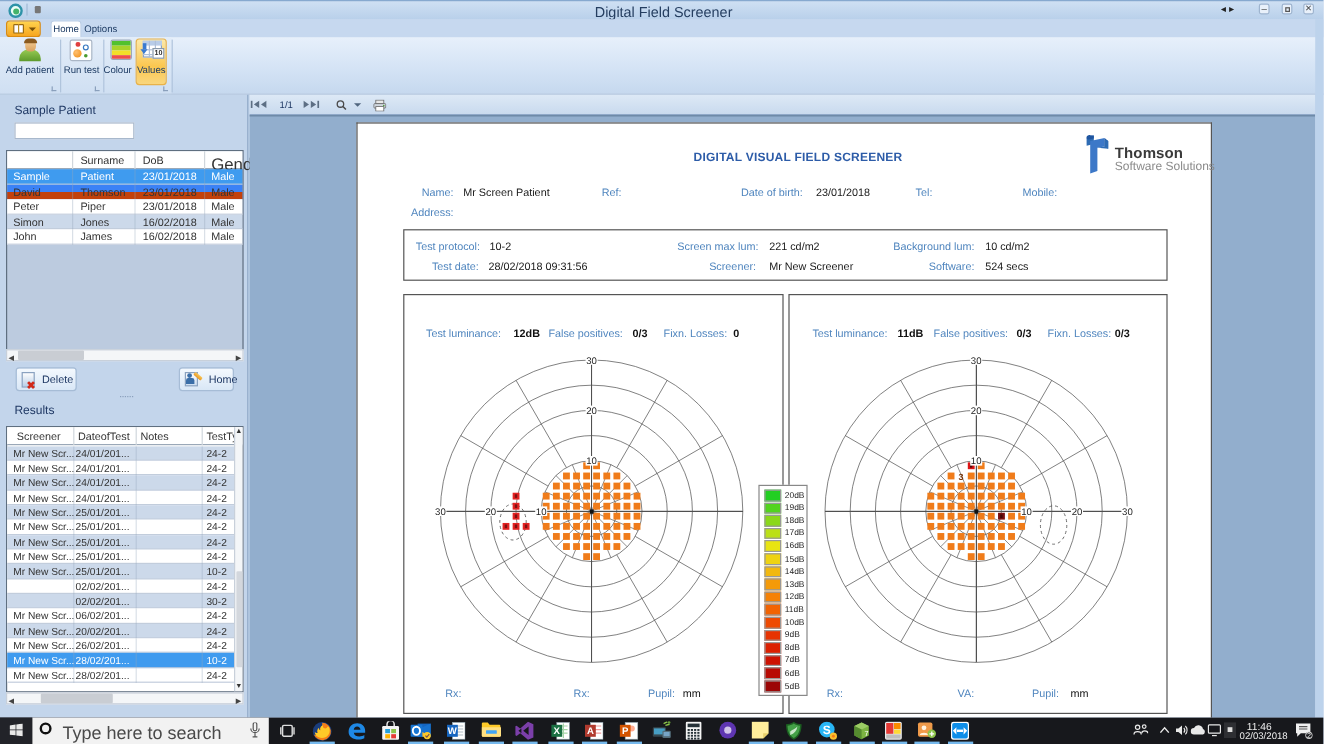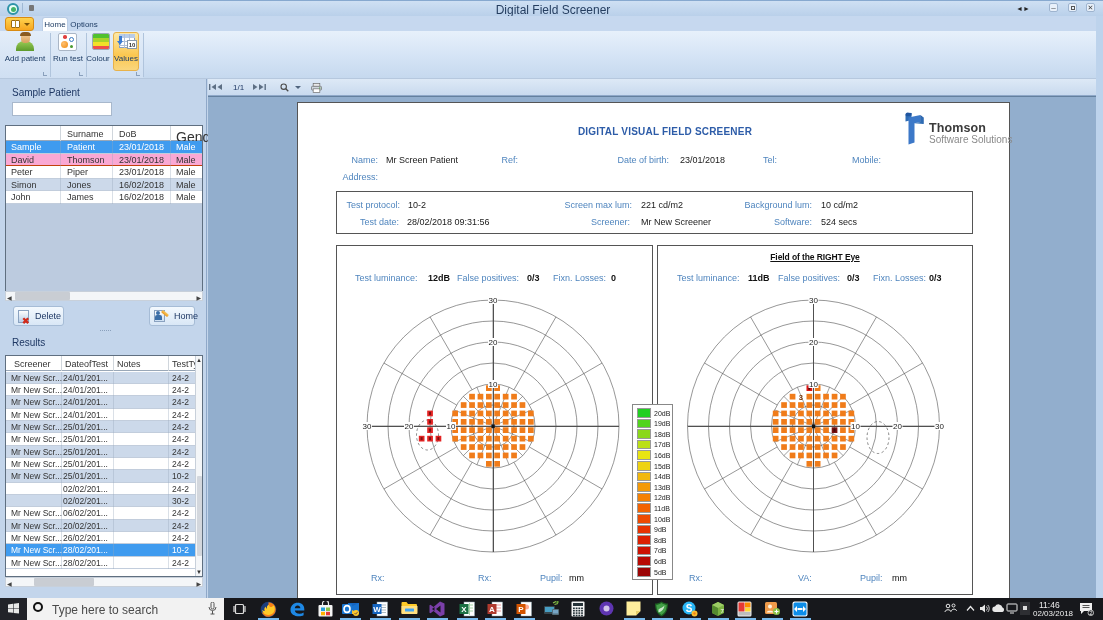--- a/index.html
+++ b/index.html
@@ -74,21 +74,21 @@
     <div style="position:absolute;left:164px;top:0;width:1px;height:15px;background:#d0d6dc"></div>
     <div style="position:absolute;left:0;top:15px;width:100%;height:12.6px;background:#3f9bef;border-bottom:1px solid #c2cddc">
       <span style="position:absolute;left:5px;top:1px;font-size:9px;color:#fff">Sample</span>
       <span style="position:absolute;left:61px;top:1px;font-size:9px;color:#fff">Patient</span>
       <span style="position:absolute;left:113px;top:1px;font-size:9px;color:#fff">23/01/2018</span>
       <span style="position:absolute;left:170px;top:1px;font-size:9px;color:#fff">Male</span>
       <span style="position:absolute;left:54px;top:0;width:1px;height:12.6px;background:rgba(150,165,185,0.35)"></span>
       <span style="position:absolute;left:106px;top:0;width:1px;height:12.6px;background:rgba(150,165,185,0.35)"></span>
       <span style="position:absolute;left:164px;top:0;width:1px;height:12.6px;background:rgba(150,165,185,0.35)"></span>
     </div>
-    <div style="position:absolute;left:0;top:27.6px;width:100%;height:12.6px;background:#f9a8d4;border-bottom:1px solid #c2410c">
+    <div style="position:absolute;left:0;top:27.6px;width:100%;height:12.6px;background:#3b82f6;border-bottom:6px solid #c2410c">
       <span style="position:absolute;left:5px;top:1px;font-size:9px;color:#333">David</span>
       <span style="position:absolute;left:61px;top:1px;font-size:9px;color:#333">Thomson</span>
       <span style="position:absolute;left:113px;top:1px;font-size:9px;color:#333">23/01/2018</span>
       <span style="position:absolute;left:170px;top:1px;font-size:9px;color:#333">Male</span>
       <span style="position:absolute;left:54px;top:0;width:1px;height:12.6px;background:rgba(150,165,185,0.35)"></span>
       <span style="position:absolute;left:106px;top:0;width:1px;height:12.6px;background:rgba(150,165,185,0.35)"></span>
       <span style="position:absolute;left:164px;top:0;width:1px;height:12.6px;background:rgba(150,165,185,0.35)"></span>
     </div>
     <div style="position:absolute;left:0;top:40.2px;width:100%;height:12.6px;background:#ffffff;border-bottom:1px solid #c2cddc">
       <span style="position:absolute;left:5px;top:1px;font-size:9px;color:#333">Peter</span>
@@ -484,21 +484,20 @@
         <rect x="25.0" y="176.0" width="10" height="8" fill="#ffffff"></rect>
         <text x="30.0" y="183.0" font-family="Liberation Sans, sans-serif" font-size="8" fill="#222" text-anchor="middle">30</text>
         <rect x="154.5" y="178.5" width="3.2" height="3.6" fill="#111"></rect>
       </svg>
       <span style="position:absolute;left:34px;top:327px;font-size:9px;color:#4f85be;white-space:nowrap">Rx:</span>
       <span style="position:absolute;left:141px;top:327px;font-size:9px;color:#4f85be;white-space:nowrap">Rx:</span>
       <span style="position:absolute;left:203px;top:327px;font-size:9px;color:#4f85be;white-space:nowrap">Pupil:</span>
       <span style="position:absolute;left:232px;top:327px;font-size:9px;color:#111;white-space:nowrap">mm</span>
     </div>
     <div style="position:absolute;left:359px;top:142px;width:316px;height:350px;border:1px solid #555">
-      <div style="position:absolute;left:0;top:6px;width:100%;text-align:center;font-size:8.5px;font-weight:bold;color:#111;text-decoration:underline;letter-spacing:-0.1px">Field of the RIGHT Eye</div>
       <span style="position:absolute;left:19px;top:26.5px;font-size:9px;color:#4f85be;font-weight:normal;white-space:nowrap">Test luminance:</span>
       <span style="position:absolute;left:90px;top:26.5px;font-size:9px;color:#111;font-weight:bold;white-space:nowrap">11dB</span>
       <span style="position:absolute;left:120px;top:26.5px;font-size:9px;color:#4f85be;font-weight:normal;white-space:nowrap">False positives:</span>
       <span style="position:absolute;left:189px;top:26.5px;font-size:9px;color:#111;font-weight:bold;white-space:nowrap">0/3</span>
       <span style="position:absolute;left:215px;top:26.5px;font-size:9px;color:#4f85be;font-weight:normal;white-space:nowrap">Fixn. Losses:</span>
       <span style="position:absolute;left:271px;top:26.5px;font-size:9px;color:#111;font-weight:bold;white-space:nowrap">0/3</span>
       <svg width="316" height="350" viewBox="0 0 316 350" style="position:absolute;left:0;top:0">
         <circle cx="155.5" cy="180" r="21.0" fill="none" stroke="#505050" stroke-width="0.6"></circle>
         <circle cx="155.5" cy="180" r="42.0" fill="none" stroke="#505050" stroke-width="0.6"></circle>
         <circle cx="155.5" cy="180" r="63.0" fill="none" stroke="#505050" stroke-width="0.6"></circle>
@@ -665,21 +664,21 @@
       <span style="position:absolute;left:21px;top:163.49999999999994px;font-size:7px;color:#222">5dB</span>
     </div>
   </div>
 <div class="abs" style="left:0;top:598px;width:1103px;height:22px;background:#17181c"></div>
 <div class="abs" style="left:0;top:598px;width:27px;height:22px;background:#222329"></div>
 <svg class="abs" style="left:8px;top:603px" width="11" height="11" viewBox="0 0 11 11">
     <path d="M0 1.5 L5 0.8 L5 5 L0 5 Z M5.6 0.7 L11 0 L11 5 L5.6 5 Z M0 5.6 L5 5.6 L5 9.8 L0 9.2 Z M5.6 5.6 L11 5.6 L11 10.6 L5.6 9.9 Z" fill="#e8e8e8"></path>
   </svg>
 <div class="abs" style="left:27px;top:598px;width:197px;height:22px;background:#f2f2f2"></div>
 <div class="abs" style="left:33px;top:602px;width:10px;height:10px;border:2px solid #111;border-radius:50%"></div>
-<div class="abs" style="left:52px;top:603px;font-size:12px;color:#4a4a4a">Type here to search</div>
+<div class="abs" style="left:52px;top:603px;font-size:15px;color:#4a4a4a">Type here to search</div>
 <svg class="abs" style="left:208px;top:602px" width="9" height="13" viewBox="0 0 9 13">
     <rect x="3" y="0" width="3" height="7" rx="1.5" fill="none" stroke="#555" stroke-width="1"></rect>
     <path d="M1 5 a3.5 3.5 0 0 0 7 0 M4.5 9 L4.5 12 M2.5 12 L6.5 12" fill="none" stroke="#555" stroke-width="1"></path>
   </svg>
 <svg class="abs" style="left:233px;top:603px" width="13" height="12" viewBox="0 0 13 12">
     <rect x="2.5" y="1.5" width="8" height="9" rx="1" fill="none" stroke="#ddd" stroke-width="1.2"></rect>
     <path d="M1 3 L1 9 M12 3 L12 9" stroke="#ddd" stroke-width="1.2"></path>
   </svg>
 <div class="abs" style="left:260px;top:601px;width:17px;height:17px"><svg width="17" height="17" viewBox="0 0 17 17">
       <circle cx="8.5" cy="8.5" r="7.8" fill="#1a3d7c"></circle>

